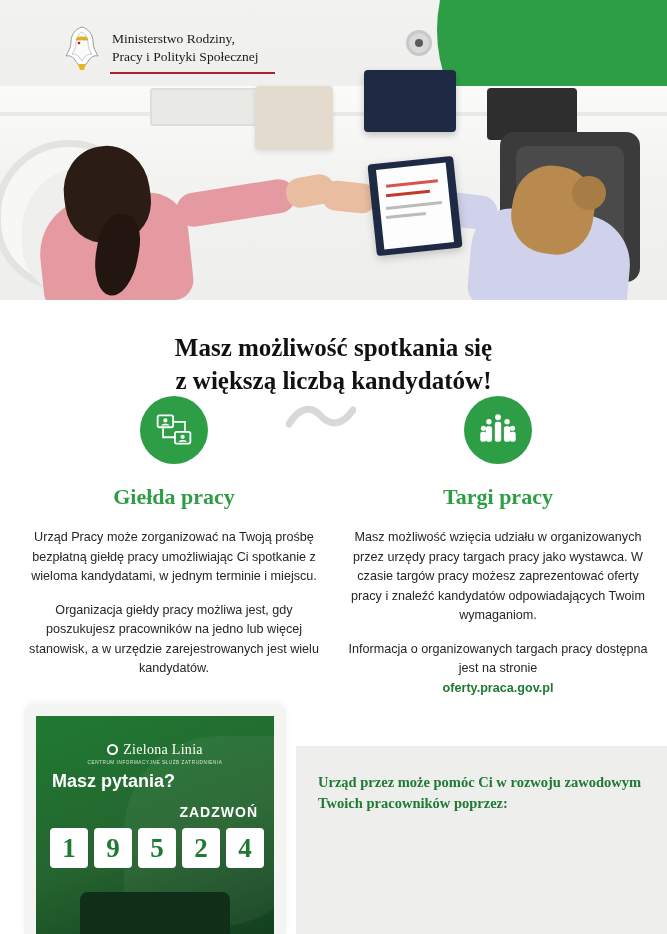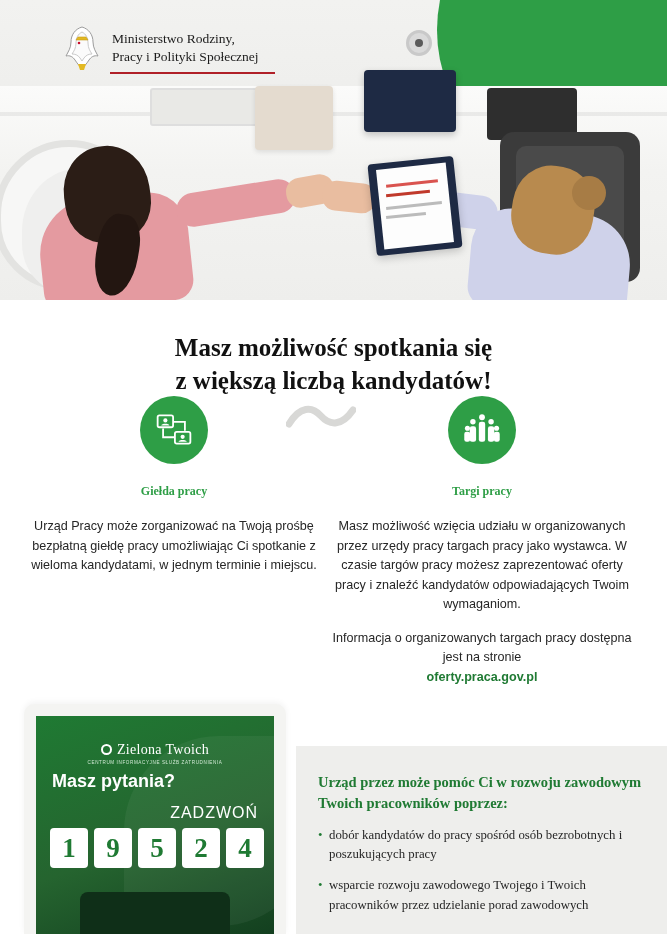--- a/index.html
+++ b/index.html
@@ -273,37 +273,37 @@
     color: #111111;
   }
 
   
   .col {
     position: absolute;
     top: 396px;
     width: 300px;
   }
   .col-left { left: 24px; }
-  .col-right { left: 332px; }
+  .col-right { left: 348px; }
 
   .circle-icon {
     width: 68px; height: 68px;
     border-radius: 50%;
     background: #2e9e46;
     margin: 0 auto;
     display: flex;
     align-items: center;
     justify-content: center;
   }
   .col-title {
     margin-top: 20px;
     text-align: center;
     font-family: "Liberation Serif", serif;
     font-weight: bold;
-    font-size: 12px;
+    font-size: 22px;
     color: #2e9e46;
   }
   .col-body {
     margin-top: 18px;
     text-align: center;
     font-family: Liberation Sans, sans-serif;
     font-size: 12.6px;
     line-height: 1.55;
     color: #262626;
   }
@@ -376,22 +376,22 @@
     color: #ffffff;
     font-family: Liberation Sans, sans-serif;
     font-weight: bold;
     font-size: 18px;
   }
   .promo-call {
     position: absolute;
     right: 16px; top: 88px;
     color: #ffffff;
     font-family: "Liberation Sans", sans-serif;
-    font-weight: normal;
-    font-size: 16px;
+    font-weight: bold;
+    font-size: 14px;
     letter-spacing: 1px;
   }
   .digits {
     position: absolute;
     left: 14px; top: 112px;
     display: flex;
     gap: 6px;
   }
   .digit {
     width: 38px; height: 40px;
@@ -524,20 +524,21 @@
         <rect x="23" y="24" width="17" height="13" rx="2" fill="none" stroke="#ffffff" stroke-width="2"></rect>
         <circle cx="31.5" cy="29.5" r="2.3" fill="#ffffff"></circle>
         <path d="M27 35 C27 32.5 36 32.5 36 35 Z" fill="#ffffff"></path>
         <path d="M22 13 L34 13 L34 22" fill="none" stroke="#ffffff" stroke-width="2" stroke-linecap="round"></path>
         <path d="M22 30 L10 30 L10 21" fill="none" stroke="#ffffff" stroke-width="2" stroke-linecap="round"></path>
       </svg>
     </div>
     <div class="col-title">Giełda pracy</div>
     <div class="col-body">
       <p>Urząd Pracy może zorganizować na Twoją prośbę bezpłatną giełdę pracy umożliwiając Ci spotkanie z wieloma kandydatami, w jednym terminie i miejscu.</p>
+      <p>Organizacja giełdy pracy możliwa jest, gdy poszukujesz pracowników na jedno lub więcej stanowisk, a w urzędzie zarejestrowanych jest wielu kandydatów.</p>
     </div>
   </div>
 
   <div class="col col-right">
     <div class="circle-icon">
       <svg viewBox="0 0 44 44" width="40" height="40" aria-hidden="true">
         <circle cx="22" cy="8" r="3.2" fill="#ffffff"></circle>
         <circle cx="12" cy="13" r="3" fill="#ffffff"></circle>
         <circle cx="32" cy="13" r="3" fill="#ffffff"></circle>
         <circle cx="6" cy="20" r="2.8" fill="#ffffff"></circle>
@@ -554,31 +555,27 @@
       <p>Masz możliwość wzięcia udziału w organizowanych przez urzędy pracy targach pracy jako wystawca. W czasie targów pracy możesz zaprezentować oferty pracy i znaleźć kandydatów odpowiadających Twoim wymaganiom.</p>
       <p>
         <span>Informacja o organizowanych targach pracy dostępna jest na stronie</span><br>
         <span class="link-green">oferty.praca.gov.pl</span>
       </p>
     </div>
   </div>
 
   <div class="right-panel"></div>
   <div class="rp-title">Urząd przez może pomóc Ci w rozwoju zawodowym Twoich pracowników poprzez:</div>
-  <div class="rp-list">
-    <div class="rp-item">dobór kandydatów do pracy spośród osób bezrobotnych i poszukujących pracy</div>
-    <div class="rp-item">wsparcie rozwoju zawodowego Twojego i Twoich pracowników przez udzielanie porad zawodowych</div>
-  </div>
 
   <div class="promo-card"></div>
   <div class="promo-inner">
     <div class="promo-leaf"></div>
     <div class="zl-logo">
       <div class="zl-name">
-        <span class="zl-dot"></span><span>Zielona Twoich</span>
+        <span class="zl-dot"></span><span>Zielona Linia</span>
       </div>
       <div class="zl-sub">CENTRUM INFORMACYJNE SŁUŻB ZATRUDNIENIA</div>
     </div>
     <div class="promo-q">Masz pytania?</div>
     <div class="promo-call">ZADZWOŃ</div>
     <div class="digits">
       <div class="digit">1</div>
       <div class="digit">9</div>
       <div class="digit">5</div>
       <div class="digit">2</div>

